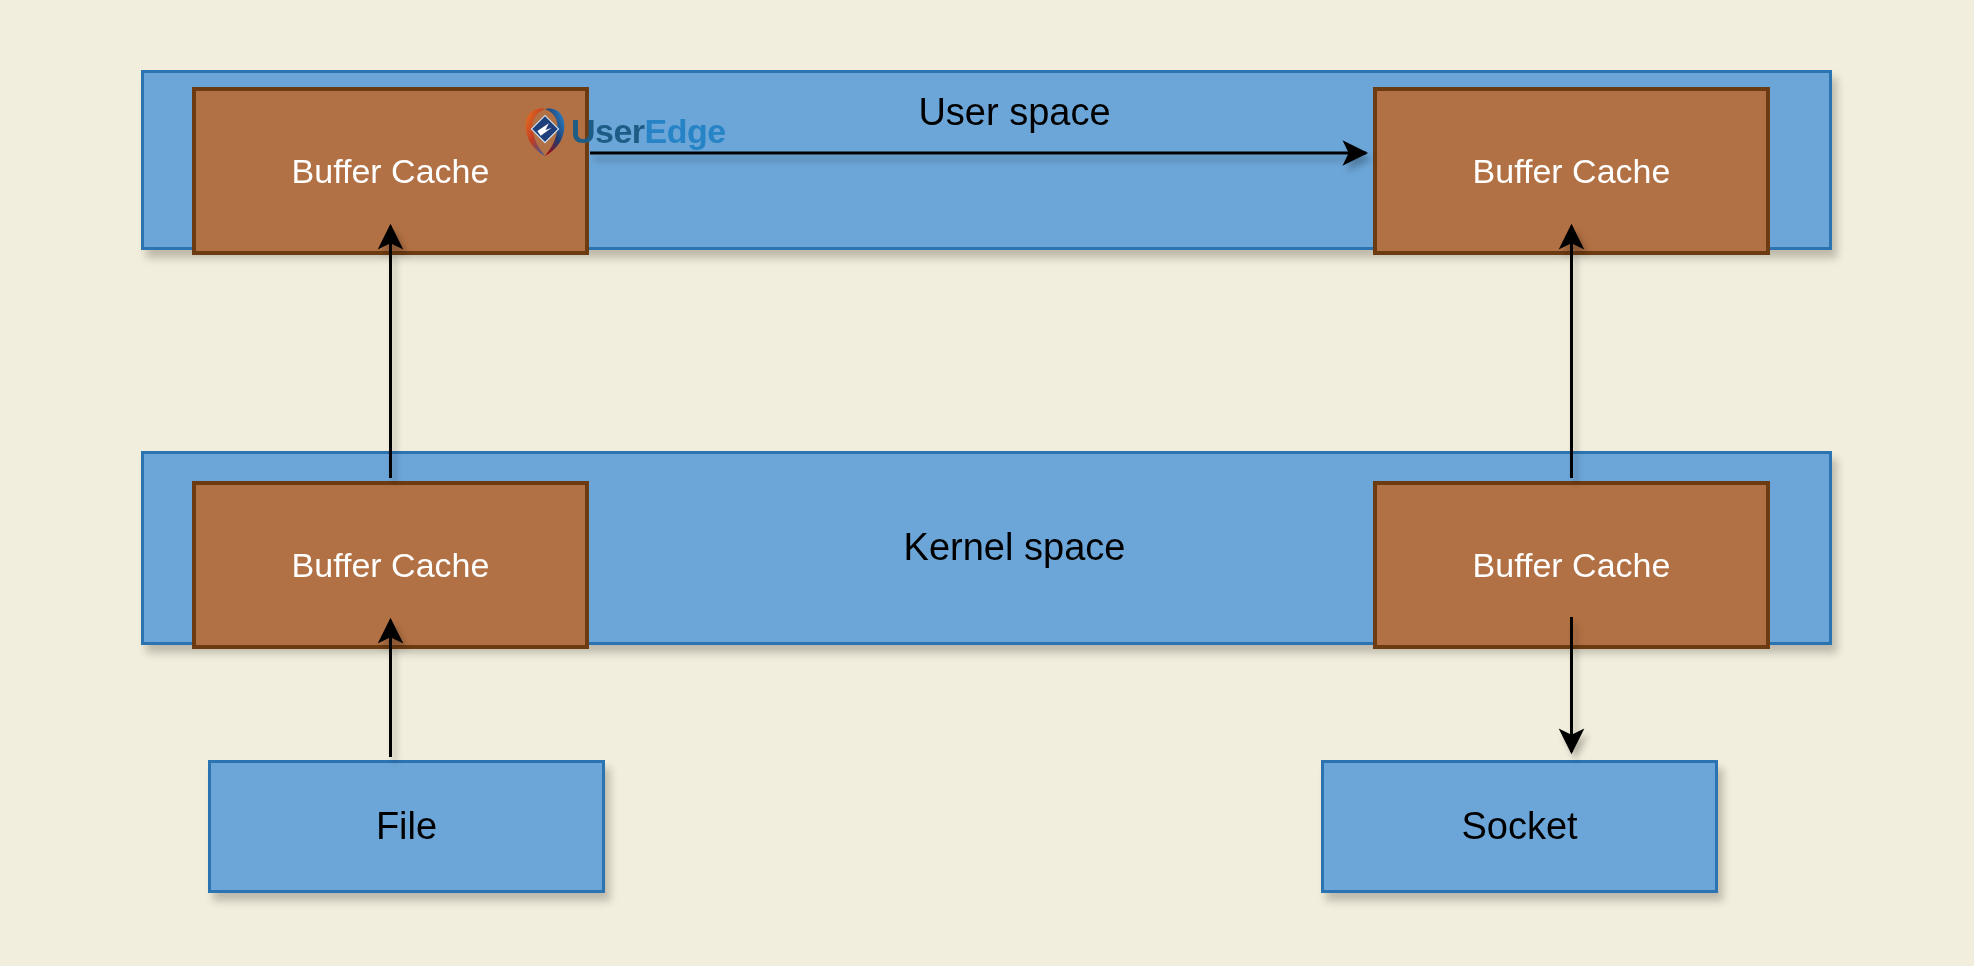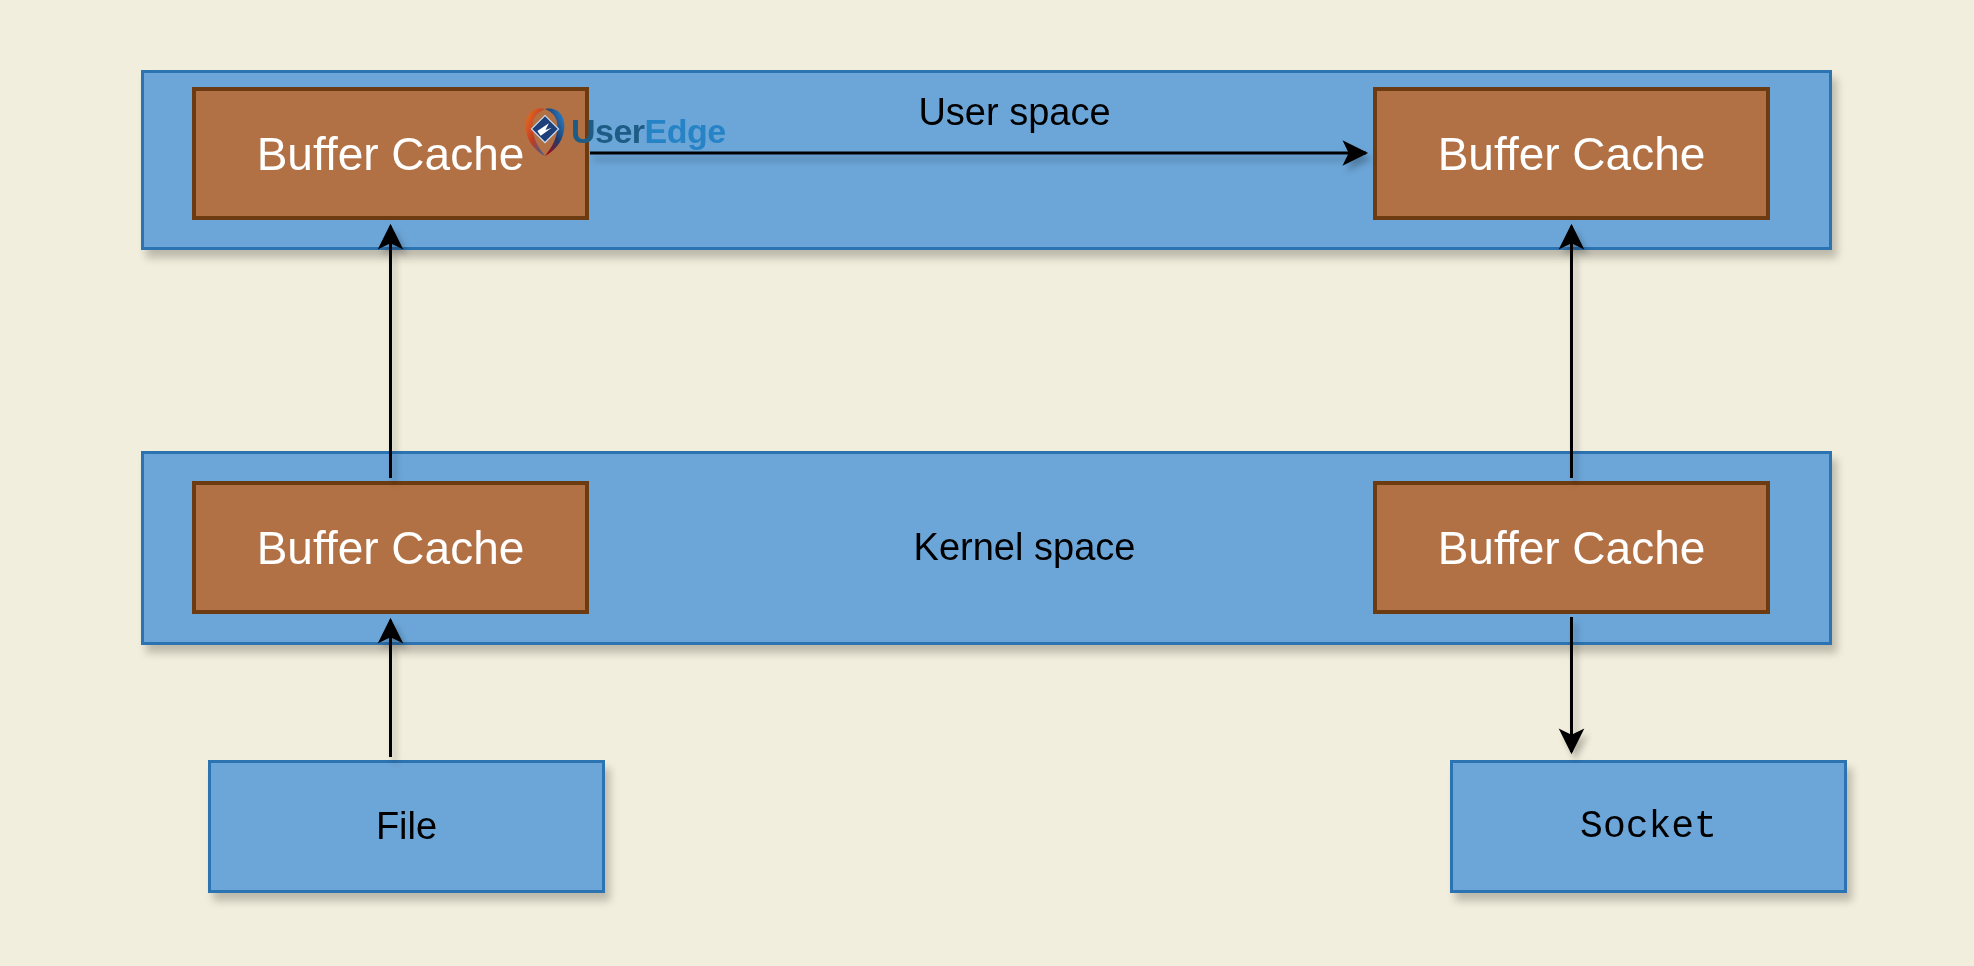--- a/index.html
+++ b/index.html
@@ -14,43 +14,43 @@
     border:3px solid var(--band_border,#2C73B2);
     box-shadow:5px 8px 8px rgba(0,0,0,0.22);
   }
   #user-band{top:70px;height:180px;}
   #kernel-band{top:451px;height:194px;}
   .band-label{
     position:absolute;left:141px;width:1691px;text-align:center;
     font-size:38px;line-height:44px;color:var(--label_text,#000);padding-left:28px;
   }
   #user-space-label{top:90px;}
-  #kernel-space-label{top:525px;margin-left:10px;}
+  #kernel-space-label{top:525px;}
   .cache{
-    position:absolute;width:397px;height:133px;box-sizing:border-box;
+    position:absolute;width:397px;height:168px;box-sizing:border-box;
     background:var(--cache_fill,#B27144);
     border:4px solid var(--cache_border,#6D3B11);
     display:flex;align-items:center;justify-content:center;
-    font-size:46px;color:var(--cache_text,#fff);
+    font-size:34px;color:var(--cache_text,#fff);
   }
   #cache-user-left{left:192px;top:87px;}
   #cache-user-right{left:1373px;top:87px;}
   #cache-kernel-left{left:192px;top:481px;}
   #cache-kernel-right{left:1373px;top:481px;}
   .endpoint{
     position:absolute;width:397px;height:133px;box-sizing:border-box;
     background:var(--band_fill,#6CA6D8);
     border:3px solid var(--band_border,#2C73B2);
     display:flex;align-items:center;justify-content:center;
     font-size:38px;color:var(--label_text,#000);
     box-shadow:5px 8px 8px rgba(0,0,0,0.22);
     margin-left:16px;
   }
   #file-box{left:192px;top:760px;}
-  #socket-box{left:1434px;top:760px;font-family:Liberation Mono, monospace;}
+  #socket-box{left:1305px;top:760px;}
   #arrows-layer{
     position:absolute;left:0;top:0;width:1974px;height:966px;
     pointer-events:none;
     filter:drop-shadow(4px 6px 3px rgba(0,0,0,0.25));
   }
   .arrow-line{stroke:var(--arrow,#000);stroke-width:3;fill:none;}
   #arrowhead path{fill:var(--arrow,#000);}
   .logo{
     position:absolute;left:522px;top:103px;height:56px;
     display:flex;align-items:center;

